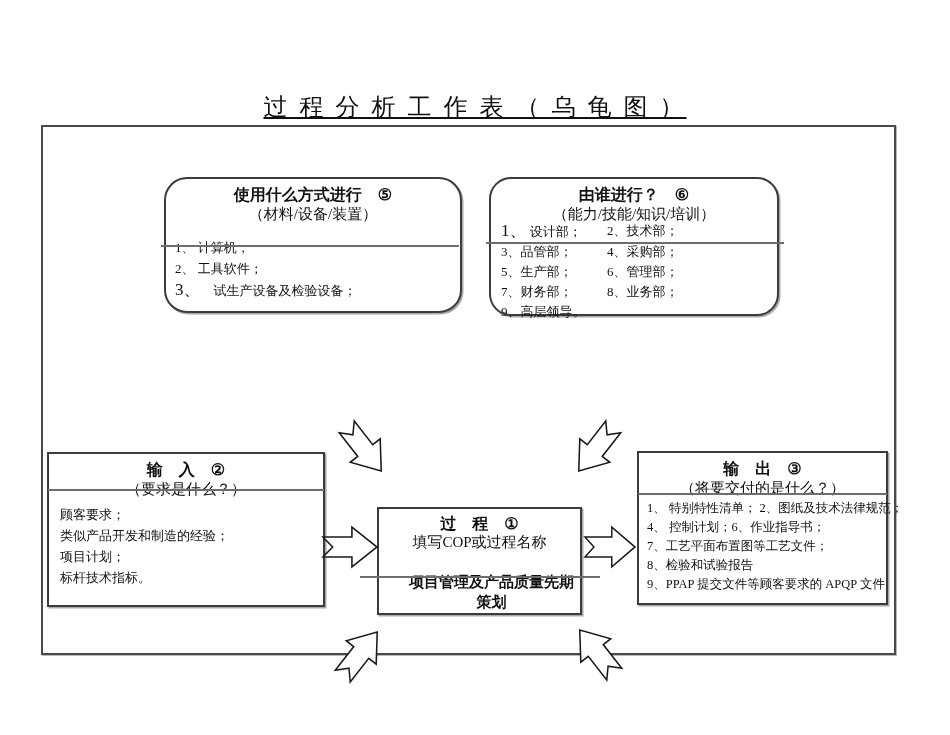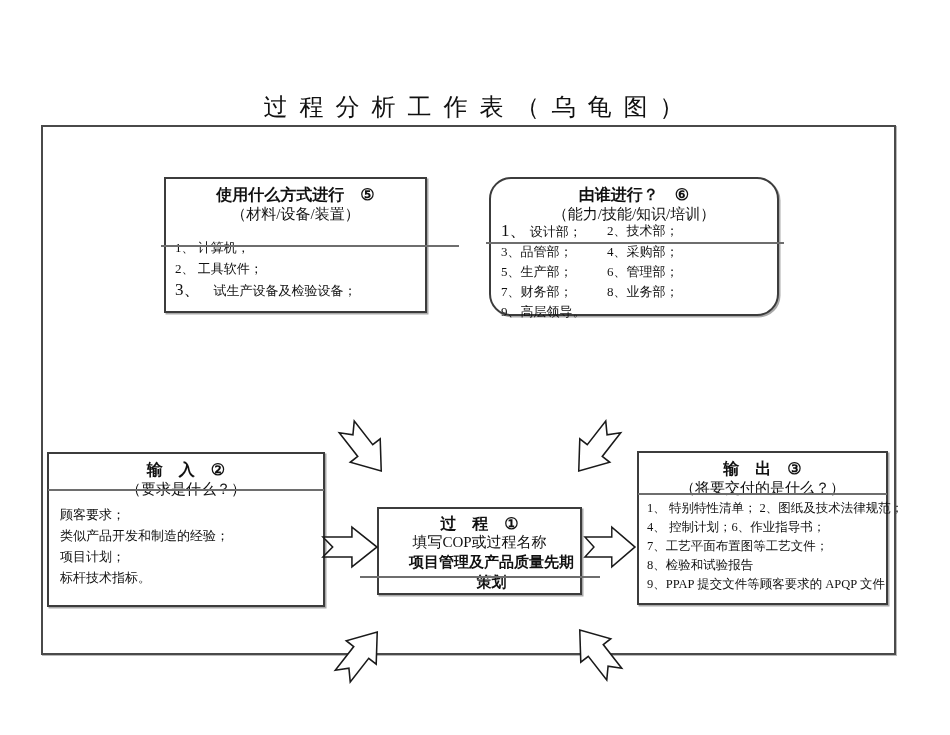--- a/index.html
+++ b/index.html
@@ -2,55 +2,55 @@
 <html><head>
 <meta charset="utf-8">
 <style>
   html,body{margin:0;padding:0;background:#ffffff;}
   .canvas{
     position:relative;width:950px;height:735px;background:#ffffff;
     font-family:"Liberation Serif","DejaVu Serif",serif;color:#111111;overflow:hidden;
   }
   .page-title{
     position:absolute;left:0;top:91px;width:950px;text-align:center;
-    font-size:24px;letter-spacing:3px;white-space:pre;color:#111;
+    font-size:24px;letter-spacing:3px;white-space:pre;color:#111;text-decoration:underline;
   }
   .outer{
     position:absolute;left:41px;top:125px;width:855px;height:530px;
     border:2px solid #4a4a4a;box-sizing:border-box;box-shadow:1px 1px 0 #b9b9b9;
     background:#ffffff;
   }
   .box{
     position:absolute;background:#ffffff;border:2px solid #3c3c3c;
     box-sizing:border-box;box-shadow:1.5px 1.5px 0 #a9a9a9;z-index:2;
   }
-  .box-method{left:164px;top:177px;width:263px;height:136px;}
+  .box-method{left:164px;top:177px;width:298px;height:136px;border-radius:23px;}
   .box-who{left:489px;top:177px;width:290px;height:139px;border-radius:22px;}
   .box-input{left:47px;top:452px;width:278px;height:155px;}
   .box-output{left:637px;top:451px;width:251px;height:154px;}
-  .box-process{left:377px;top:507px;width:205px;height:88px;}
+  .box-process{left:377px;top:507px;width:205px;height:108px;}
 
   .box-title{text-align:center;font-weight:bold;font-size:16px;margin-top:6px;line-height:19px;}
   .box-subtitle{text-align:center;font-size:15px;line-height:19px;margin-top:1px;}
   .circ-num{margin-left:16px;font-weight:bold;}
   .items{position:absolute;font-size:13px;line-height:21px;}
   .item{white-space:pre-wrap;}
   .box-method .items{left:9px;right:4px;top:58px;}
   .box-who .items{left:10px;right:18px;top:42px;line-height:20px;}
   .box-input .items{left:11px;right:4px;top:50px;}
   .box-output .items{left:8px;right:2px;top:46px;font-size:12.5px;line-height:19px;}
   .box-output .item{white-space:pre;}
   .rowline{display:flex;}
   .rowline .c0{width:106px;flex:none;}
   .box-method .items .item:nth-child(3) .num{font-size:17px;}
   .box-who .items .rowline:first-child .c0 .num{font-size:17px;}
 
   .p-title{text-align:center;font-weight:bold;font-size:16px;margin-top:5px;line-height:19px;}
   .p-sub{text-align:center;font-size:15px;line-height:19px;}
-  .p-value{text-align:center;font-weight:bold;font-size:15px;margin-top:0;line-height:20px;padding-left:24px;}
+  .p-value{text-align:center;font-weight:bold;font-size:15px;margin-top:20px;line-height:20px;padding-left:24px;}
 
   .rule{position:absolute;height:2px;background:#6e6e6e;z-index:3;}
   #rule-method{left:161px;top:245px;width:298px;}
   #rule-who{left:486px;top:242px;width:298px;}
   #rule-input{left:48px;top:489px;width:276px;}
   #rule-output{left:638px;top:493px;width:249px;}
   #rule-process{left:360px;top:576px;width:240px;z-index:4;}
 
   .arrow{position:absolute;overflow:visible;z-index:5;}
   #arrow-tl{left:336px;top:430px;transform:rotate(52deg);}

